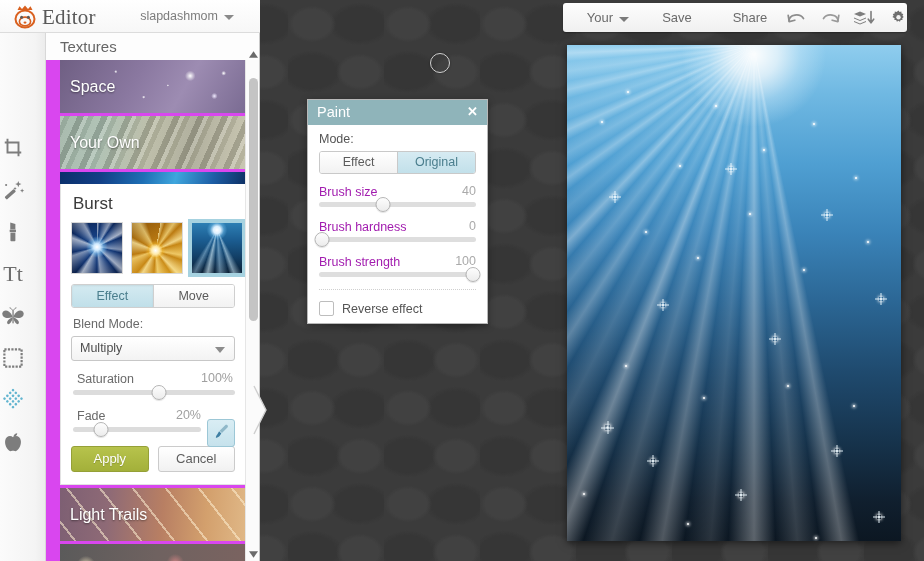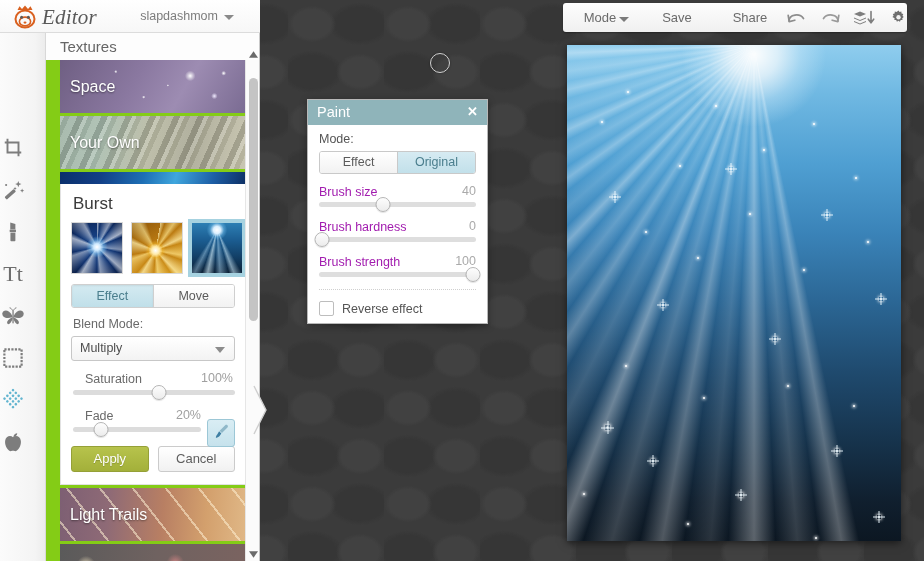--- a/index.html
+++ b/index.html
@@ -31,21 +31,21 @@
     background: linear-gradient(180deg,#ffffff 0%,#f7f7f7 100%);
     border-bottom: 1px solid #dcdcdc;
     z-index: 40;
   }
   #monkey-logo {
     position: absolute; left: 11px; top: 4px; width: 28px; height: 26px;
   }
   #editor-word {
     position: absolute; left: 42px; top: 5px;
     font-family: "Liberation Serif", serif;
-    font-style: italic; font-size: 21px; color: #595959; letter-spacing: .2px;
+    font-size: 21px; color: #595959; letter-spacing: .2px;
   }
   #account-name {
     position: absolute; right: 42px; top: 9px;
     font-size: 12.5px; color: #7d7d7d;
   }
   #account-caret {
     position: absolute; right: 26px; top: 15px;
     width: 0; height: 0;
     border-left: 5px solid transparent; border-right: 5px solid transparent;
     border-top: 5px solid #8a8a8a;
@@ -62,21 +62,21 @@
     position: absolute; left: 0; width: 26px; height: 42px;
     display: flex; align-items: center; justify-content: center;
     color: #7d7d7d;
   }
   .rail-btn svg { display: block; }
   .rail-btn.active { color: #62b5d0; }
 
   
   #textures-panel {
     position: absolute; left: 46px; top: 33px; width: 214px; height: 528px;
-    background: #84cc16;
+    background: #d946ef;
     border-right: 1px solid #c9c9c9;
     z-index: 28;
     overflow: hidden;
   }
   #panel-title {
     position: absolute; left: 0; top: 0; width: 100%; height: 27px;
     line-height: 27px; padding-left: 14px;
     font-size: 15px; color: #666; background: #fdfdfd;
   }
   #panel-scroll-area {
@@ -222,21 +222,21 @@
     background: linear-gradient(180deg,#ffffff 0%,#f3f3f3 100%);
     font-size: 12.5px; color: #4e4e4e; line-height: 23px; padding-left: 8px;
   }
   #blend-caret {
     position: absolute; right: 9px; top: 10px;
     width: 0; height: 0;
     border-left: 5px solid transparent; border-right: 5px solid transparent;
     border-top: 6px solid #8c8c8c;
   }
 
-  .slider-row { margin: 0 10px 2px 24px; position: relative; height: 17px; }
+  .slider-row { margin: 0 10px 2px 16px; position: relative; height: 17px; }
   .slider-row .sl-name { font-size: 12.5px; color: #6a6a6a; }
   .slider-row .sl-val { position: absolute; right: 2px; top: 0; font-size: 12.5px; color: #a0a0a0; }
   .slider-row.with-brush .sl-val { right: 34px; }
   .track {
     position: relative; height: 5px; border-radius: 3px;
     background: #dcdcdc; margin: 0 10px 0 12px;
   }
   .track.short { margin-right: 44px; }
   .knob {
     position: absolute; top: -5px; width: 15px; height: 15px;
@@ -460,21 +460,21 @@
   <div class="spark" style="left:220px; top:340px; width:2px; height:2px;"></div>
   <div class="spark" style="left:286px; top:360px; width:2px; height:2px;"></div>
   <div class="spark" style="left:58px;  top:320px; width:2px; height:2px;"></div>
   <div class="spark" style="left:248px; top:492px; width:2px; height:2px;"></div>
   <div class="spark" style="left:120px; top:478px; width:2px; height:2px;"></div>
 </div>
 
 <div id="brush-cursor"></div>
 
 <div id="top-toolbar">
-  <div class="tb-item" style="left:7px;  width:60px;">Mode</div>
+  <div class="tb-item" style="left:7px;  width:60px;">Your</div>
   <div id="tb-open-caret" style="left:56px;"></div>
   <div class="tb-item" style="left:88px; width:52px;">Save</div>
   <div class="tb-item" style="left:158px;width:58px;">Share</div>
 
   <div class="tb-item" style="left:216px;width:34px;">
     <svg width="21" height="15" viewBox="0 0 21 15" fill="none" stroke="#8d8d8d" stroke-width="1.7" stroke-linecap="round">
       <path d="M3 11 C3 4, 14 3, 17.5 8.5"></path>
       <path d="M3.2 11.6 L2.2 5.4 M3.2 11.6 L8.8 10.2"></path>
     </svg>
   </div>

